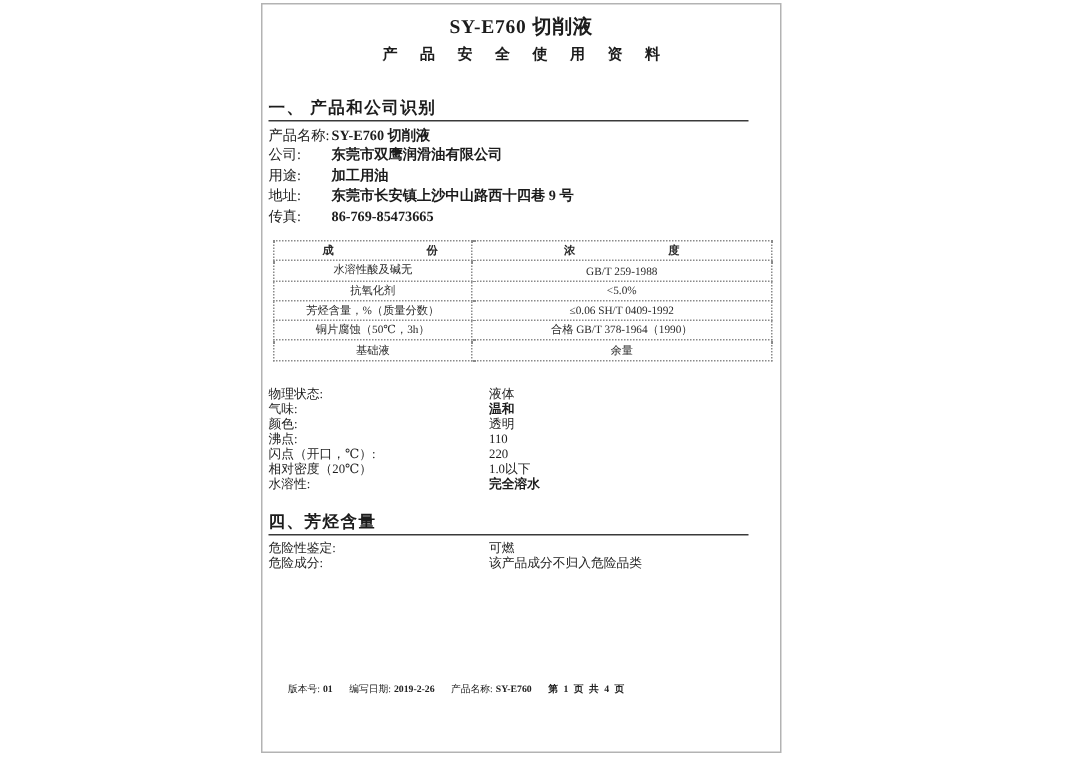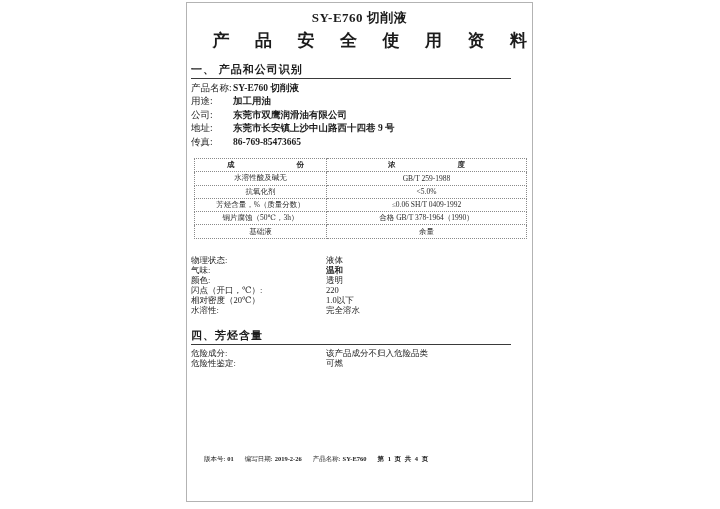--- a/index.html
+++ b/index.html
@@ -1,49 +1,49 @@
 <!DOCTYPE html>
 <html><head>
 <meta charset="utf-8">
 <style>
   * { margin:0; padding:0; box-sizing:border-box; }
   html,body { width:720px; height:509px; background:#ffffff; overflow:hidden; }
   body { font-family:"Liberation Serif","DejaVu Serif",serif; color:#1c1c1c; position:relative; }
 
   .page {
-    position:absolute; left:186px; top:2px; width:347px; height:500px;
+    position:absolute; left:174px; top:2px; width:347px; height:500px;
     background:#ffffff; border:1px solid #b3b3b3;
   }
 
   .doc-title {
     margin-top:6px; text-align:center;
     font-size:13px; font-weight:bold; letter-spacing:0.5px;
   }
   .doc-subtitle {
     margin-top:2px; text-align:center;
-    font-size:17px; font-weight:bold;
+    font-size:10px; font-weight:bold;
     letter-spacing:1.5em; text-indent:1.5em; white-space:nowrap;
   }
 
   .section { margin-left:4px; }
   .sec-heading {
     width:320px; font-size:11px; font-weight:bold;
     border-bottom:1px solid #3a3a3a; padding-bottom:1px; letter-spacing:1px;
   }
-  .s1 { margin-top:10px; }
+  .s1 { margin-top:21px; }
   .s2 { margin-top:7px; }
   .s3 { margin-top:12px; }
   .s4 { margin-top:13px; }
 
   .rows { margin-top:3px; }
   .row { display:flex; align-items:baseline; }
   .r-lg .row { height:13.4px; font-size:9.5px; }
   .r-lg .lbl { width:42px; flex:0 0 42px; }
   .r-lg .val { font-weight:bold; }
-  .r-sm .row { height:10px; font-size:8.5px; }
+  .r-sm .row { height:10px; font-size:8.5px;gap:12px; }
   .r-sm .lbl { width:135px; flex:0 0 135px; }
   .r-sm .val { font-weight:normal; }
   .s3 .rows .row:nth-child(2) .val,
   .s3 .rows .row:nth-child(7) .val { font-weight:bold; }
 
   .comp-table {
     margin:9px 0 16px 3px; width:332px;
     border:1px dotted #8a8a8a; border-collapse:collapse;
     table-layout:fixed; font-size:7.5px; color:#2a2a2a;
   }
@@ -74,26 +74,26 @@
   <div class="doc-subtitle">产品安全使用资料</div>
 
   <div class="section s1">
     <div class="sec-heading">一、 产品和公司识别</div>
     <div class="rows r-lg">
       <div class="row">
         <span class="lbl">产品名称:</span>
         <span class="val">SY-E760 切削液</span>
       </div>
       <div class="row">
+        <span class="lbl">公司:</span>
+        <span class="val">东莞市双鹰润滑油有限公司</span>
+      </div>
+      <div class="row">
         <span class="lbl">用途:</span>
         <span class="val">加工用油</span>
-      </div>
-      <div class="row">
-        <span class="lbl">公司:</span>
-        <span class="val">东莞市双鹰润滑油有限公司</span>
       </div>
       <div class="row">
         <span class="lbl">地址:</span>
         <span class="val">东莞市长安镇上沙中山路西十四巷 9 号</span>
       </div>
       <div class="row">
         <span class="lbl">传真:</span>
         <span class="val">86-769-85473665</span>
       </div>
     </div>
@@ -138,44 +138,48 @@
       </div>
       <div class="row">
         <span class="lbl">气味:</span>
         <span class="val">温和</span>
       </div>
       <div class="row">
         <span class="lbl">颜色:</span>
         <span class="val">透明</span>
       </div>
       <div class="row">
+        <span class="lbl">沸点:</span>
+        <span class="val">110</span>
+      </div>
+      <div class="row">
         <span class="lbl">闪点（开口，℃）:</span>
         <span class="val">220</span>
       </div>
       <div class="row">
         <span class="lbl">相对密度（20℃）</span>
         <span class="val">1.0以下</span>
       </div>
       <div class="row">
         <span class="lbl">水溶性:</span>
         <span class="val">完全溶水</span>
       </div>
     </div>
   </div>
 
   <div class="section s4">
     <div class="sec-heading">四、芳烃含量</div>
     <div class="rows r-sm">
       <div class="row">
+        <span class="lbl">危险性鉴定:</span>
+        <span class="val">可燃</span>
+      </div>
+      <div class="row">
         <span class="lbl">危险成分:</span>
         <span class="val">该产品成分不归入危险品类</span>
-      </div>
-      <div class="row">
-        <span class="lbl">危险性鉴定:</span>
-        <span class="val">可燃</span>
       </div>
     </div>
   </div>
 
   <div class="doc-footer">
     <span>
       <span>版本号:</span><span class="f-val">01</span>
     </span>
     <span>
       <span>编写日期:</span><span class="f-val">2019-2-26</span>

